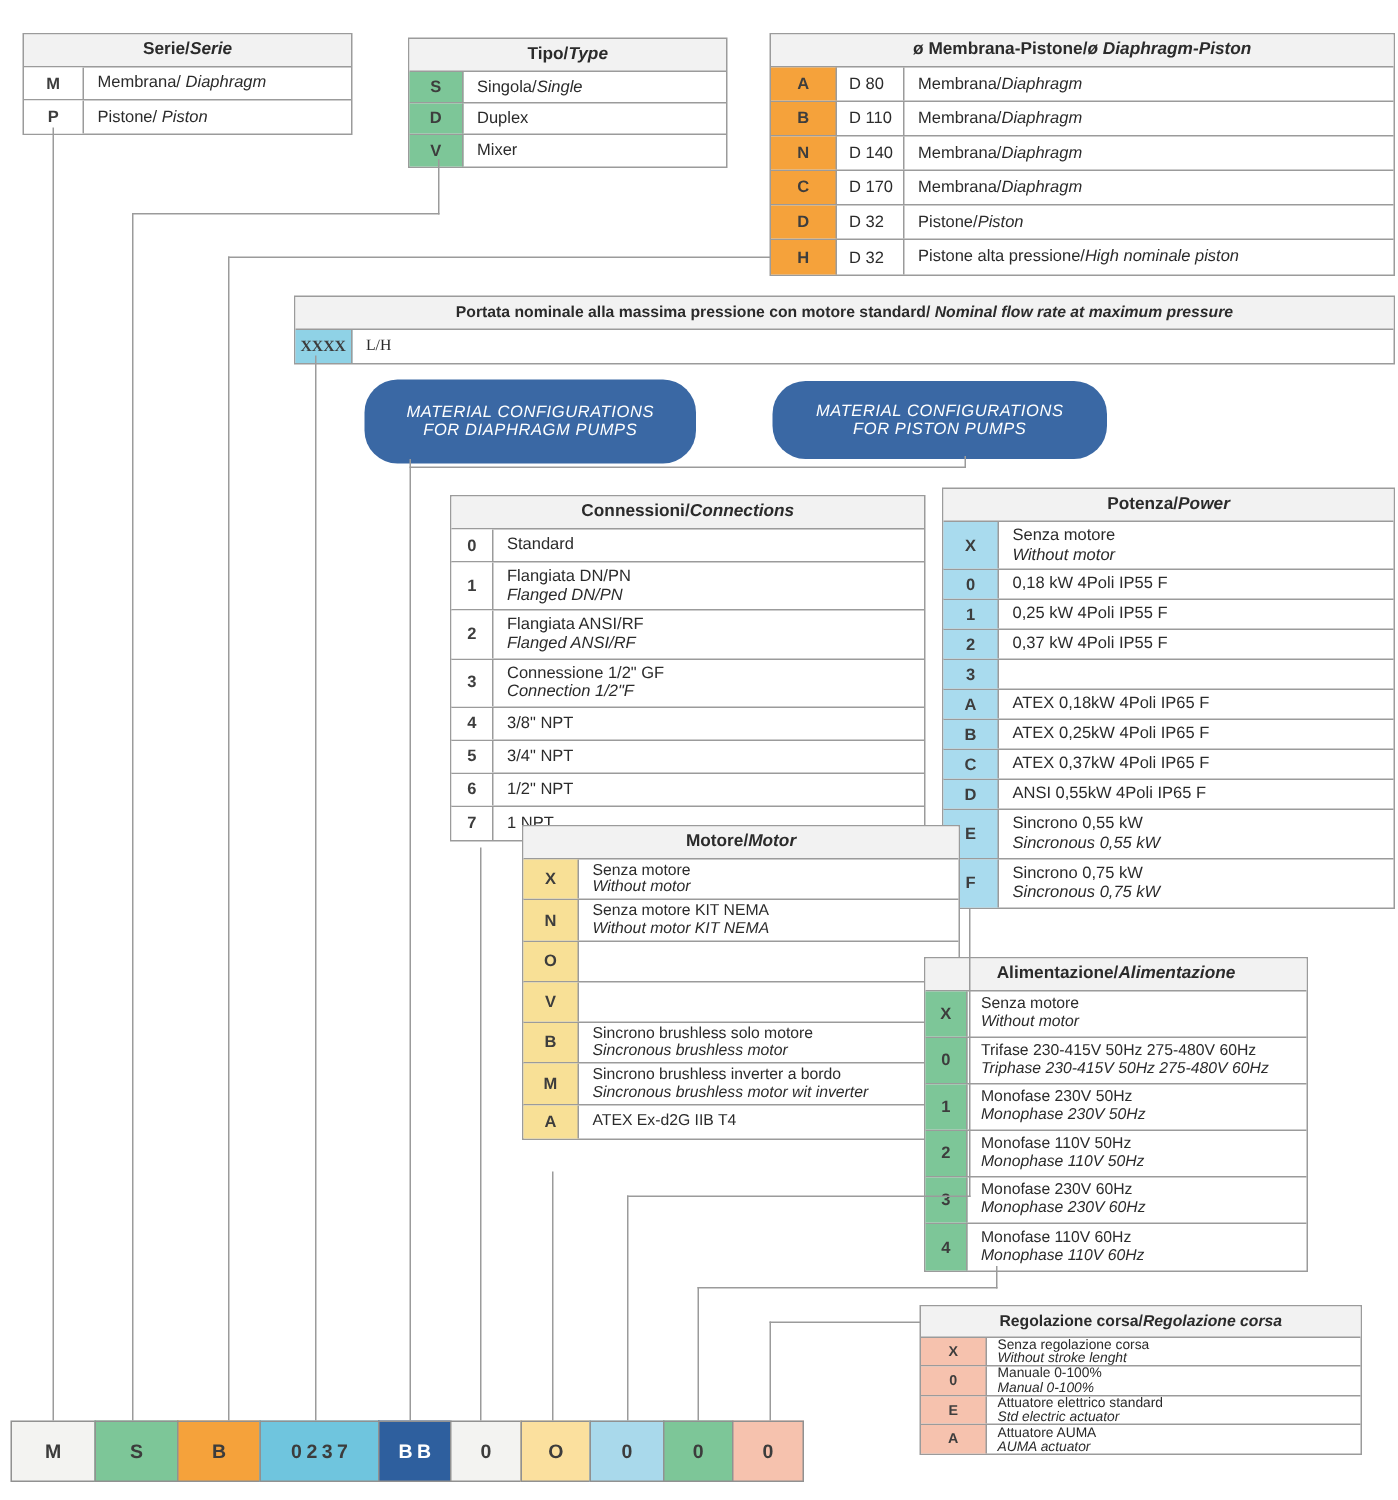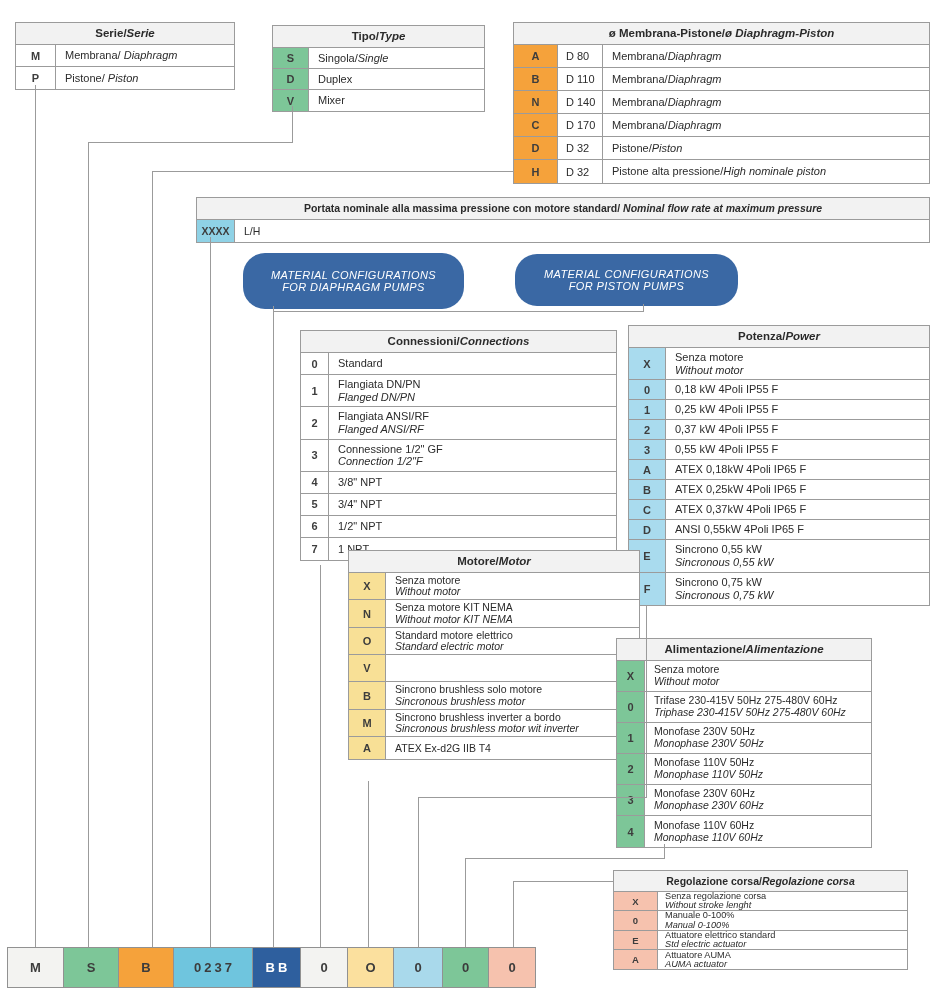--- a/index.html
+++ b/index.html
@@ -17,21 +17,21 @@
   .tmid{flex:0 0 auto;border-right:1px solid #9b9b9b;display:flex;align-items:center;padding-left:8px;box-sizing:border-box;}
   .tdesc{flex:1 1 auto;padding:3px 9px;line-height:1.15;box-sizing:border-box;display:flex;flex-direction:column;justify-content:center;}
   .ln{white-space:nowrap;}
   .it{font-style:italic;}
   
   #t-serie  {left:15px; top:22px; width:220px;}  #t-serie  .tcode{width:40px;} #t-serie .trow{min-height:22px;}
   #t-tipo   {left:272px;top:25px; width:213px;}  #t-tipo   .tcode{width:36px;} #t-tipo .trow{min-height:21px;}
   #t-diam   {left:513px;top:22px; width:417px;}  #t-diam   .tcode{width:44px;} #t-diam .tmid{width:45px;}
   #t-diam .trow{min-height:23px;}
   #t-portata{left:196px;top:197px;width:734px;}  #t-portata.tbl{font-size:10.5px;} #t-portata .thead{font-size:10.5px;}
-  #t-portata .tcode{width:38px;} #t-portata .trow{min-height:22px;}
+  #t-portata .tcode{width:38px;} #t-portata .trow{min-height:22px;font-family:Liberation Serif, serif;}
   #t-conness{left:300px;top:330px;width:317px;}  #t-conness .tcode{width:28px;}
   #t-conness .trow{min-height:22px;} #t-conness .trow.two{min-height:32px;}
   #t-potenza{left:628px;top:325px;width:302px;}  #t-potenza .tcode{width:37px;}
   #t-potenza .trow{min-height:20px;} #t-potenza .trow.two{min-height:32px;}
   #t-motore {left:348px;top:550px;width:292px;}  #t-motore .tcode{width:37px;}
   #t-motore .tdesc{padding:2px 9px;line-height:1.07;font-size:10.5px;}
   #t-motore .trow:not(.two){min-height:22px;} #t-motore .trow.two{min-height:27px;}
   #t-alim   {left:616px;top:638px;width:256px;}  #t-alim .tcode{width:28px;}
   #t-alim .tdesc{padding:3px 9px;line-height:1.12;font-size:10.5px;} #t-alim .trow{min-height:31px;}
   #t-regol  {left:613px;top:870px;width:295px;}  #t-regol .tcode{width:44px;font-size:9.5px;}
@@ -227,23 +227,20 @@
         </div>
       </div>
       <div class="trow">
         <div class="tcode" style="background: rgb(169, 219, 238);">2</div>
         <div class="tdesc">
           <div class="ln"><span>0,37 kW 4Poli IP55 F</span></div>
         </div>
       </div>
       <div class="trow">
         <div class="tcode" style="background: rgb(169, 219, 238);">3</div>
-        <div class="tdesc">
-          <div class="ln"><span>0,55 kW 4Poli IP55 F</span></div>
-        </div>
       </div>
       <div class="trow">
         <div class="tcode" style="background: rgb(169, 219, 238);">A</div>
         <div class="tdesc">
           <div class="ln"><span>ATEX 0,18kW 4Poli IP65 F</span></div>
         </div>
       </div>
       <div class="trow">
         <div class="tcode" style="background: rgb(169, 219, 238);">B</div>
         <div class="tdesc">
@@ -288,24 +285,20 @@
       </div>
       <div class="trow two">
         <div class="tcode" style="background: rgb(248, 224, 150);">N</div>
         <div class="tdesc">
           <div class="ln"><span>Senza motore KIT NEMA</span></div>
           <div class="ln"><span class="it">Without motor KIT NEMA</span></div>
         </div>
       </div>
       <div class="trow two">
         <div class="tcode" style="background: rgb(248, 224, 150);">O</div>
-        <div class="tdesc">
-          <div class="ln"><span>Standard motore elettrico</span></div>
-          <div class="ln"><span class="it">Standard electric motor</span></div>
-        </div>
       </div>
       <div class="trow two">
         <div class="tcode" style="background: rgb(248, 224, 150);">V</div>
       </div>
       <div class="trow two">
         <div class="tcode" style="background: rgb(248, 224, 150);">B</div>
         <div class="tdesc">
           <div class="ln"><span>Sincrono brushless solo motore</span></div>
           <div class="ln"><span class="it">Sincronous brushless motor</span></div>
         </div>

